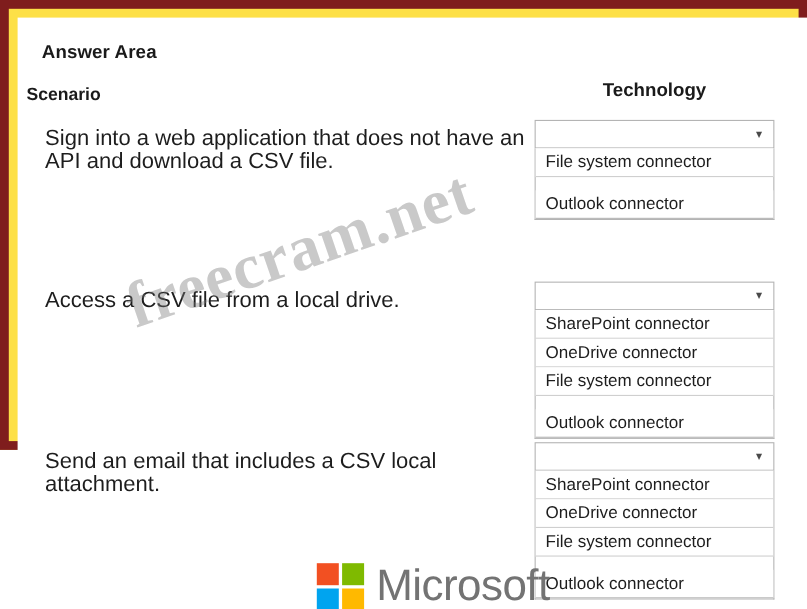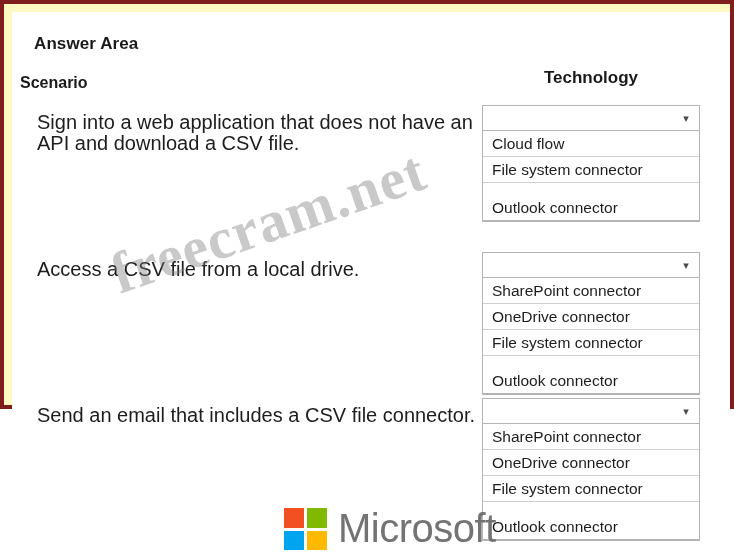--- a/index.html
+++ b/index.html
@@ -12,22 +12,22 @@
     height: 554px;
     font-family: "Liberation Sans", sans-serif;
     position: relative;
     overflow: hidden;
   }
   .page {
     position: absolute;
     left: 0; top: 0;
     width: 734px;
     height: 409px;
-    background: #fef9c3;
-    border: 4px solid #7f1d1d;
+    background: #fde047;
+    border: 8px solid #7f1d1d;
     box-sizing: border-box;
   }
   .inner {
     position: absolute;
     left: 8px; top: 8px;
     width: 718px;
     height: 538px;
     background: #ffffff;
     overflow: hidden;
   }
@@ -189,42 +189,41 @@
     <div class="col-scenario-head">Scenario</div>
     <div class="col-tech-head">Technology</div>
 
     <div class="row">
       <div class="scenario-text" style="top:100px;">Sign into a web application that does not have an API and download a CSV file.</div>
       <div class="dropdown" style="top:93px;">
         <span class="value"></span>
         <span class="chev">▾</span>
       </div>
       <div class="options" style="top:119px;">
-        <div class="option">Cloud flow</div>
         <div class="option">File system connector</div>
         <div class="option">Outlook connector</div>
       </div>
     </div>
 
     <div class="row">
       <div class="scenario-text" style="top:247px;">Access a CSV file from a local drive.</div>
       <div class="dropdown" style="top:240px;">
         <span class="value"></span>
         <span class="chev">▾</span>
       </div>
       <div class="options" style="top:266px;">
         <div class="option">SharePoint connector</div>
         <div class="option">OneDrive connector</div>
         <div class="option">File system connector</div>
         <div class="option">Outlook connector</div>
       </div>
     </div>
 
     <div class="row">
-      <div class="scenario-text" style="top:393px;">Send an email that includes a CSV file connector.</div>
+      <div class="scenario-text" style="top:393px;">Send an email that includes a CSV local attachment.</div>
       <div class="dropdown" style="top:386px;">
         <span class="value"></span>
         <span class="chev">▾</span>
       </div>
       <div class="options" style="top:412px;">
         <div class="option">SharePoint connector</div>
         <div class="option">OneDrive connector</div>
         <div class="option">File system connector</div>
         <div class="option">Outlook connector</div>
       </div>

